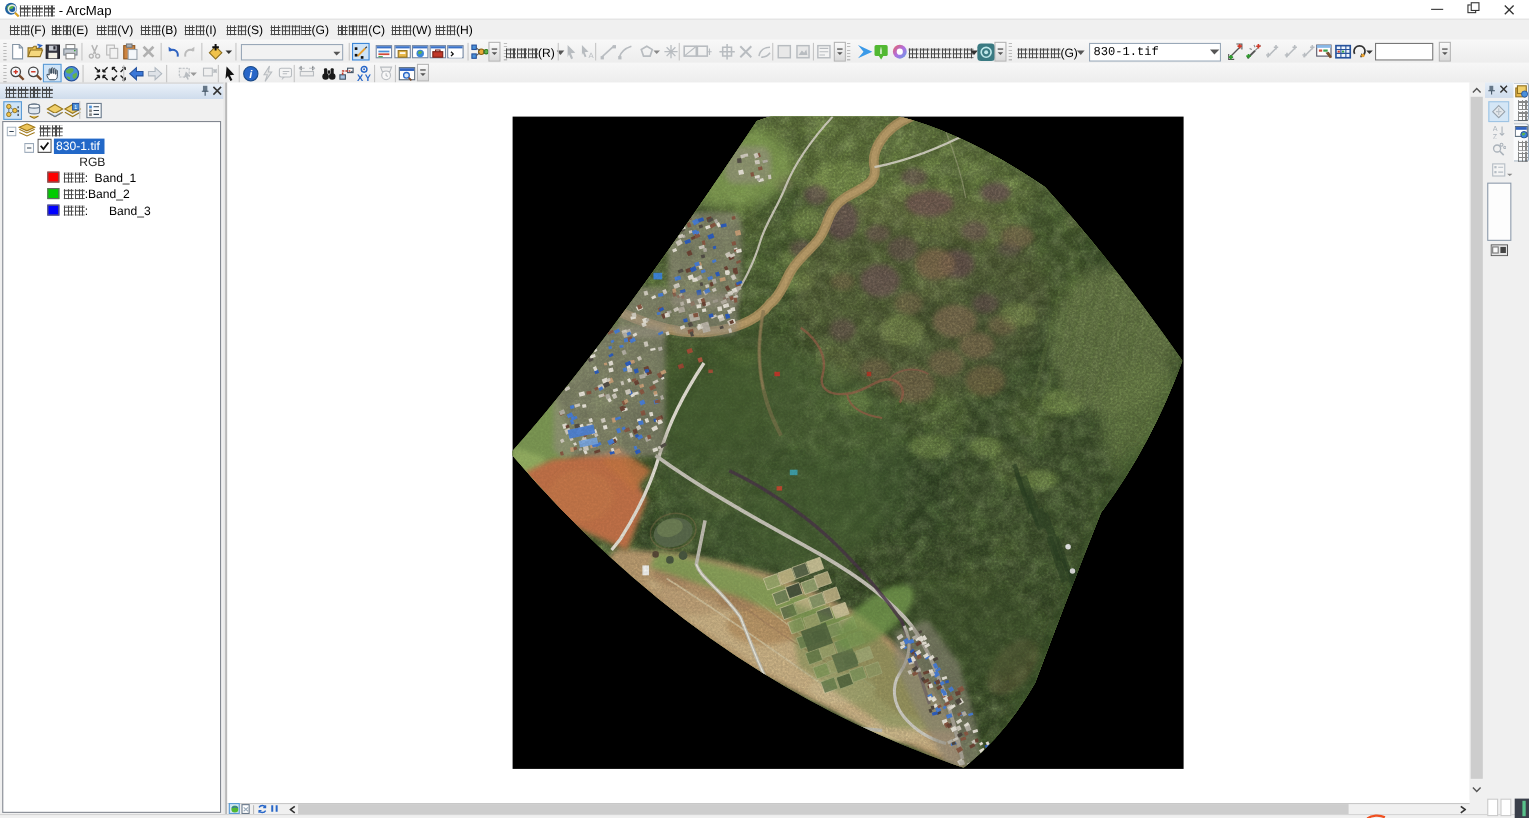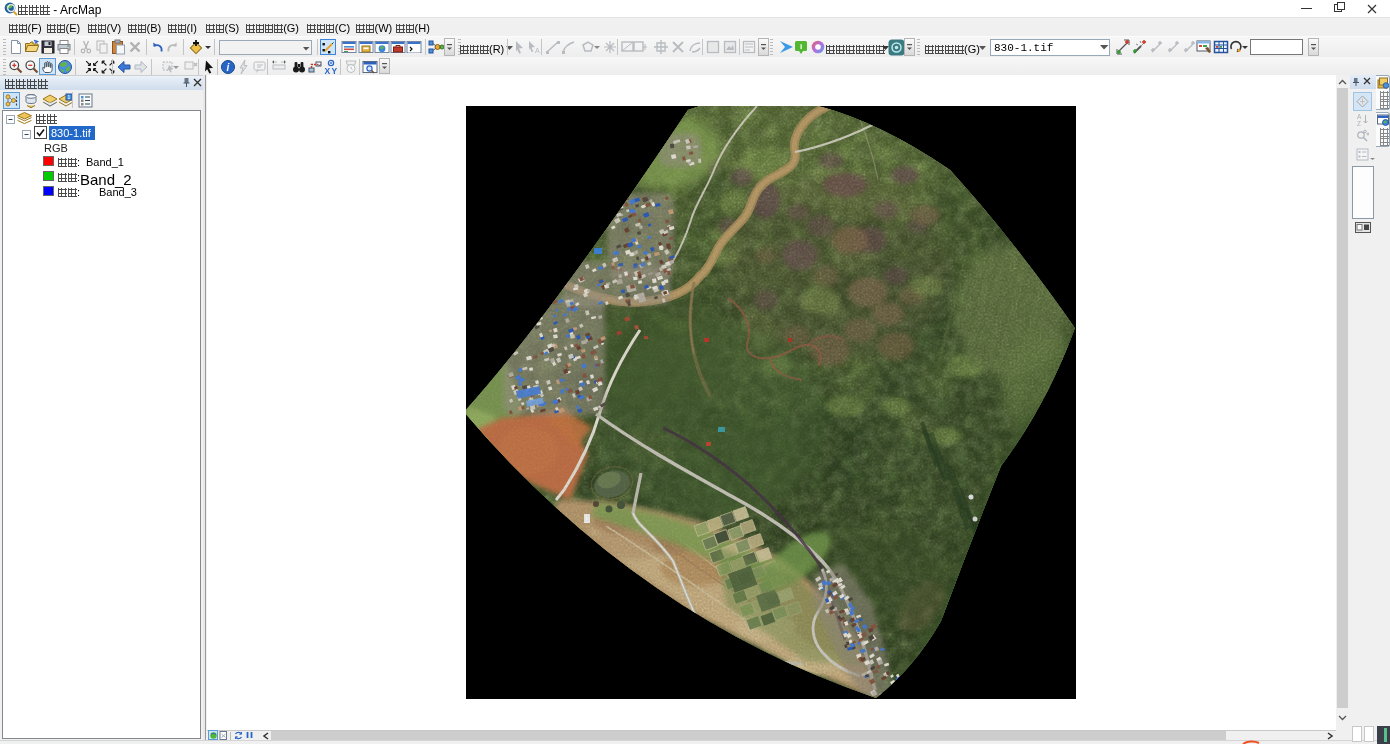--- a/index.html
+++ b/index.html
@@ -490,27 +490,27 @@
 <div class="a" style="left:22px;top:128px"><svg width="9" height="9" viewBox="0 0 9 9" style="">
       <rect x="0.5" y="0.5" width="8" height="8" fill="#fcfcfc" stroke="#9aa8b8"></rect>
       <path d="M2.5 4.5h4" stroke="#345"></path>
     </svg></div>
 <div class="a" style="left:34px;top:126px"><svg width="13" height="13" viewBox="0 0 13 13" style="">
       <rect x="0.5" y="0.5" width="12" height="12" fill="#fff" stroke="#444"></rect>
       <path d="M3 6.5l2.5 3L10 3.5" fill="none" stroke="#111" stroke-width="1.6"></path>
     </svg></div>
 <div class="a" style="left:49px;top:126px;width:46px;height:14px;background:#2268c8"></div>
 <div class="a" style="left:51px;top:127px;font-size:11px;color:#fff">830-1.tif</div>
-<div class="a" style="left:44px;top:142px;font-size:11px;color:#222">RGB</div>
+<div class="a" style="left:72px;top:142px;font-size:11px;color:#222">RGB</div>
 <div class="a" style="left:43px;top:156px;width:11px;height:10px;background:#ff0000;border:1px solid #666"></div>
 <div class="a" style="left:57px;top:156px;font-size:11px"><i class="cj cjs"></i><i class="cj cjs"></i>:</div>
 <div class="a" style="left:86px;top:156px;font-size:11px">Band_1</div>
 <div class="a" style="left:43px;top:171px;width:11px;height:10px;background:#00cc00;border:1px solid #666"></div>
 <div class="a" style="left:57px;top:171px;font-size:11px"><i class="cj cjs"></i><i class="cj cjs"></i>:</div>
-<div class="a" style="left:80px;top:171px;font-size:15px">Band_2</div>
+<div class="a" style="left:80px;top:171px;font-size:11px">Band_2</div>
 <div class="a" style="left:43px;top:186px;width:11px;height:10px;background:#0000ff;border:1px solid #666"></div>
 <div class="a" style="left:57px;top:186px;font-size:11px"><i class="cj cjs"></i><i class="cj cjs"></i>:</div>
 <div class="a" style="left:99px;top:186px;font-size:11px">Band_3</div>
 <div class="a" style="left:203px;top:75px;width:3px;height:665px;background:#e8e8e8;border-right:1px solid #999"></div>
 <div class="a" style="left:207px;top:75px;width:1129px;height:655px;background:#fff"></div>
 <div class="a" style="left:466px;top:106px;width:610px;height:593px;background:#000" id="photo-holder"><svg width="610" height="593" viewBox="0 0 610 593">
       <defs>
         <clipPath id="ph">
           <path d="M222,4 Q335,-38 484,64 Q546,132 609,222 Q580,300 535,360 Q505,435 475,515 Q448,562 410,592 Q172,511 -2,306 Q84,211 222,4 Z"></path>
         </clipPath>

